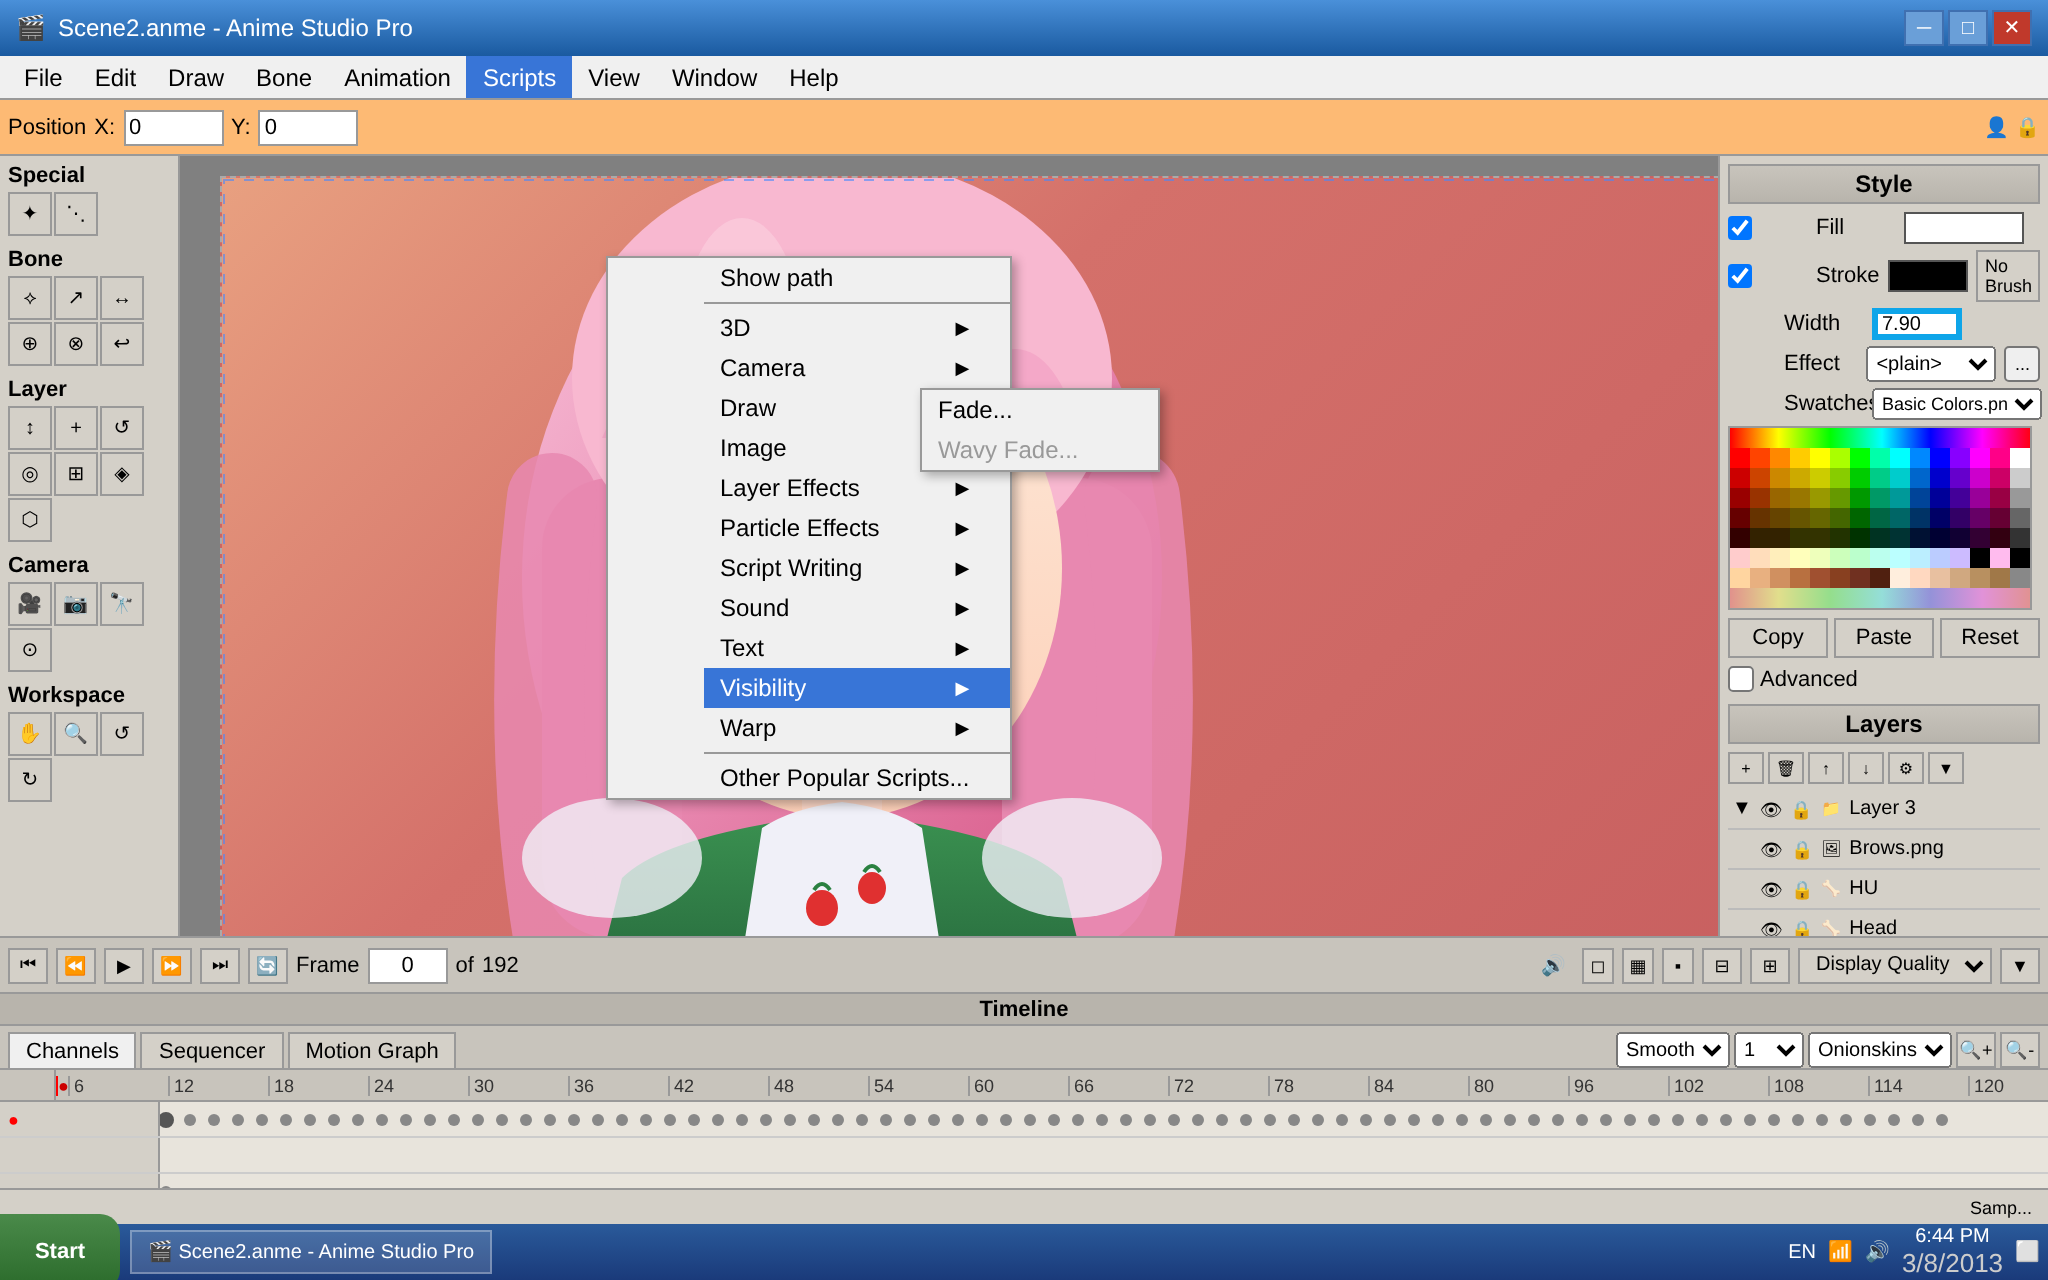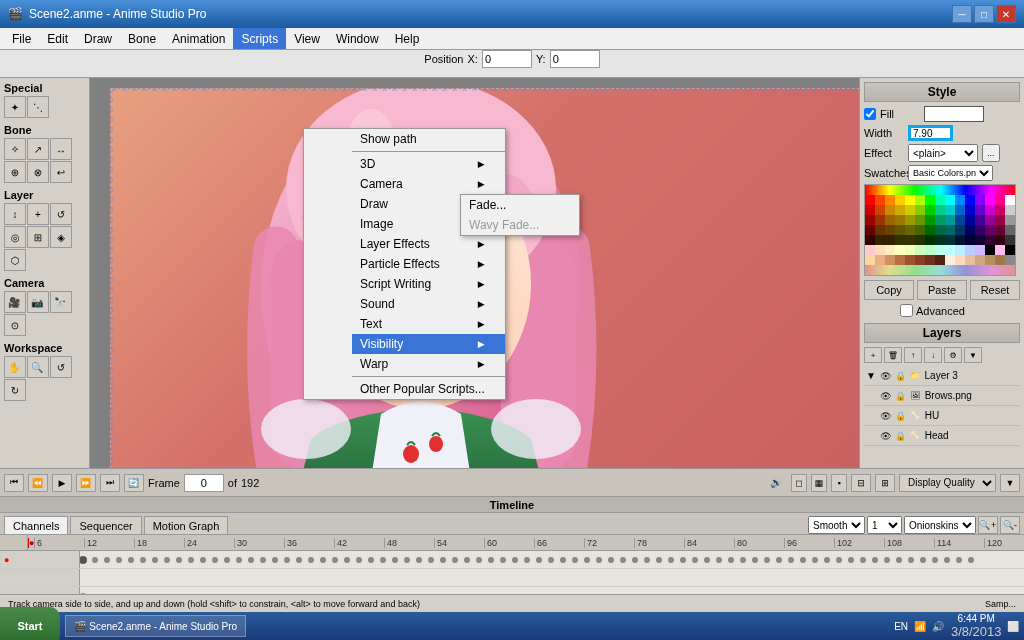--- a/index.html
+++ b/index.html
@@ -43,27 +43,26 @@
       font-size: 12px;
       height: 100%;
       display: flex;
       align-items: center;
     }
     .menu-item:hover, .menu-item.active { background: #3875d7; color: white; }
 
     
     #toolbar {
       height: 28px;
-      background: #e5e5e5;
+      background: #fdba74;
       display: flex;
       align-items: center;
       padding: 0 4px;
       border-bottom: 1px solid #999;
       gap: 6px;
-      flex-direction: column;
     }
     .toolbar-group { display: flex; align-items: center; gap: 4px; }
     .toolbar-label { font-size: 11px; }
     .toolbar-input {
       width: 50px; height: 18px;
       border: 1px solid #999;
       background: white;
       font-size: 11px;
       padding: 0 2px;
     }
@@ -124,21 +123,21 @@
     .right-section-title {
       font-size: 12px;
       font-weight: bold;
       text-align: center;
       background: linear-gradient(to bottom, #c8c4bc, #b8b4ac);
       border: 1px solid #999;
       padding: 2px 0;
       margin-bottom: 4px;
     }
     .style-row { display: flex; align-items: center; margin-bottom: 3px; gap: 4px; }
-    .style-label { font-size: 11px; width: 40px; }
+    .style-label { font-size: 11px; width: 40px; margin-left: 28px; }
     .style-checkbox { width: 12px; height: 12px; }
     .style-color-box {
       width: 60px; height: 16px;
       border: 1px solid #555;
     }
     .style-color-black { background: #000; }
     .style-color-white { background: #fff; }
     .no-brush-btn {
       font-size: 9px;
       background: #d4d0c8;
@@ -593,20 +592,26 @@
   <div id="right-panel">
 
     <div class="right-section-title">Style</div>
 
     <div class="style-row">
       <input type="checkbox" class="style-checkbox" checked="" style="">
       <span class="style-label">Fill</span>
       <div class="style-color-box style-color-white"></div>
     </div>
     <div class="style-row">
+      <input type="checkbox" class="style-checkbox" checked="" style="">
+      <span class="style-label">Stroke</span>
+      <div class="style-color-box style-color-black"></div>
+      <div class="no-brush-btn">No<br>Brush</div>
+    </div>
+    <div class="style-row">
       <span class="style-label">Width</span>
       <input class="style-input" value="7.90" style="">
     </div>
     <div class="style-row">
       <span class="style-label">Effect</span>
       <select style="font-size:10px; height:18px; width:70px;">
         <option>&lt;plain&gt;</option>
       </select>
       <button style="font-size:9px; height:18px; padding:0 3px;">...</button>
     </div>
@@ -748,21 +753,21 @@
           <rect x="0" y="80" width="152" height="12" fill="url(#r1)" opacity="0.3"></rect>
         </svg>
       </div>
     </div>
 
     <div class="style-btns">
       <button class="style-action-btn">Copy</button>
       <button class="style-action-btn">Paste</button>
       <button class="style-action-btn">Reset</button>
     </div>
-    <div style="display:flex; align-items:center; margin-bottom:6px;margin-left:36px;">
+    <div style="display:flex; align-items:center; margin-bottom:6px;">
       <input type="checkbox" style="">
       <span style="font-size:11px; margin-left:3px;">Advanced</span>
     </div>
 
     <div class="right-section-title">Layers</div>
 
     <div class="layers-toolbar">
       <div class="layer-tool-btn">+</div>
       <div class="layer-tool-btn">🗑</div>
       <div class="layer-tool-btn">↑</div>
@@ -976,21 +981,20 @@
       </div>
     </div>
     <div class="track-row">
       <div class="track-label"></div>
       <div class="track-content"></div>
     </div>
   </div>
 </div>
 
 <div id="statusbar" style="position:fixed; bottom:28px; left:0; right:0; height:18px; background:#d4d0c8; border-top:1px solid #999; display:flex; align-items:center; padding:0 8px; font-size:9px; z-index:100;">
-  <span>Track camera side to side, and up and down (hold &lt;shift&gt; to constrain, &lt;alt&gt; to move forward and back)</span>
   <span style="margin-left:auto; font-size:9px;">Samp...</span>
 </div>
 
 <div id="taskbar">
   <div class="taskbar-start">Start</div>
   <div class="taskbar-app">🎬 Scene2.anme - Anime Studio Pro</div>
   <div class="tray-icons">
     <span>EN</span>
     <span>📶</span>
     <span>🔊</span>

